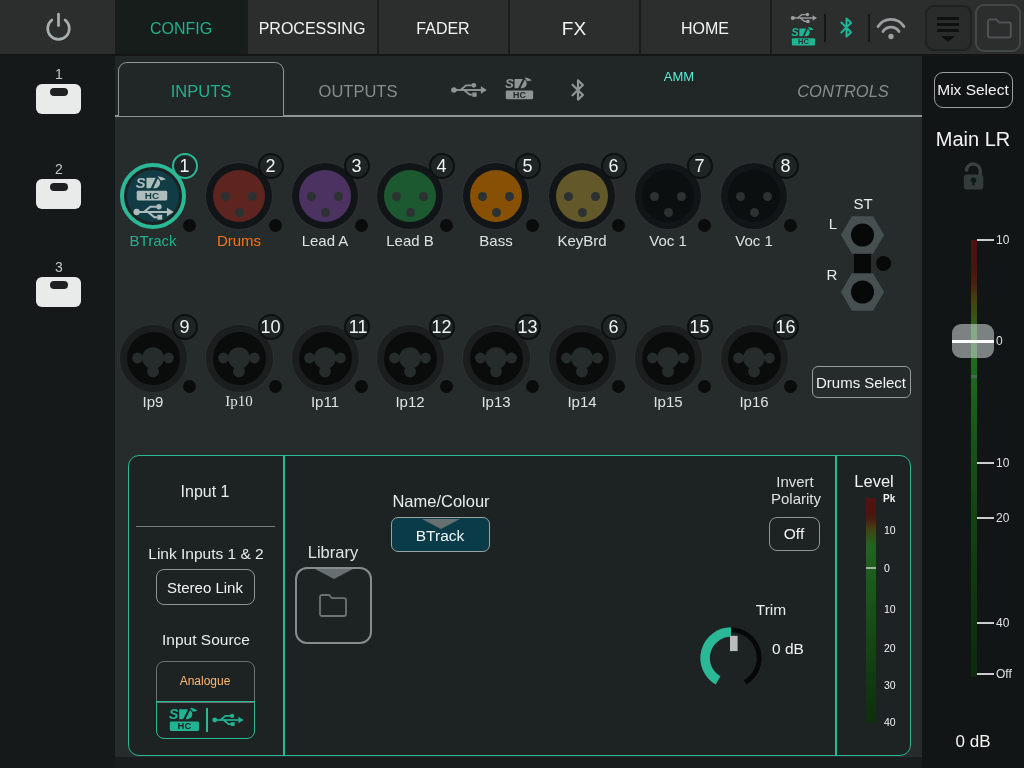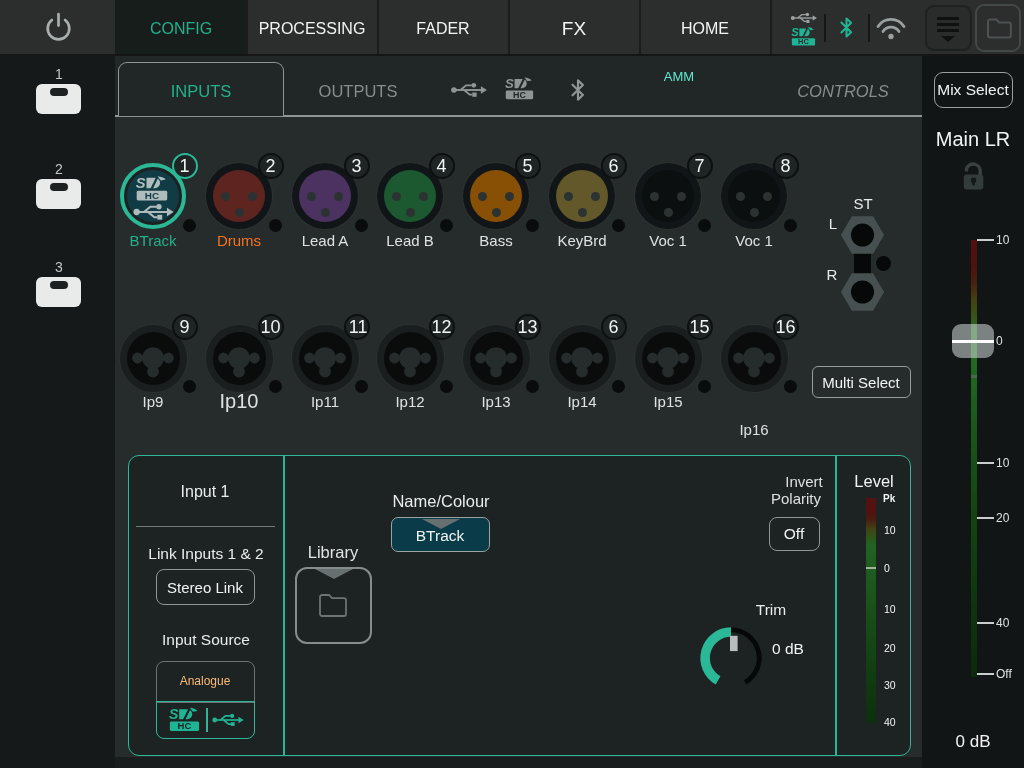--- a/index.html
+++ b/index.html
@@ -253,21 +253,21 @@
           <circle cx="0" cy="0" r="10.8"></circle>
           <rect x="-16" y="-2.6" width="32" height="5.2"></rect>
           <rect x="-2.6" y="0" width="5.2" height="14"></rect>
           <circle cx="-15.5" cy="0" r="5.4"></circle>
           <circle cx="15.5" cy="0" r="5.4"></circle>
           <circle cx="0" cy="13.5" r="5.9"></circle>
         </g>
       </svg>
       <div class="abs" style="left:257.5px;top:313.5px;width:26px;height:26px;border-radius:50%;background:#1f2525;border:2px solid #0c1010;color:#f0f4f4;font-size:18px;text-align:center;line-height:23px;z-index:3;">10</div>
       <div class="abs" style="left:269px;top:380px;width:13px;height:13px;border-radius:50%;background:#0a0c0c;z-index:3;"></div>
-      <div class="abs ctr" style="left:239px;top:401px;color:#dde1e1;font-size:20px;">Ip10</div>
+      <div class="abs ctr" style="left:239px;top:401px;color:#dde1e1;font-size:15px;font-family:Liberation Serif, serif;">Ip10</div>
       <div class="abs" style="left:291.5px;top:324.5px;width:67px;height:67px;border-radius:50%;background:#0a0c0c;border:7px solid #1a1e1f;box-shadow:0 0 0 1px #2b3131;"></div>
       <svg class="abs" style="left:301px;top:334px;" width="48" height="48" viewBox="-24 -24 48 48">
         <g fill="#262b2b">
           <circle cx="0" cy="0" r="10.8"></circle>
           <rect x="-16" y="-2.6" width="32" height="5.2"></rect>
           <rect x="-2.6" y="0" width="5.2" height="14"></rect>
           <circle cx="-15.5" cy="0" r="5.4"></circle>
           <circle cx="15.5" cy="0" r="5.4"></circle>
           <circle cx="0" cy="13.5" r="5.9"></circle>
         </g>
@@ -337,39 +337,39 @@
           <circle cx="0" cy="0" r="10.8"></circle>
           <rect x="-16" y="-2.6" width="32" height="5.2"></rect>
           <rect x="-2.6" y="0" width="5.2" height="14"></rect>
           <circle cx="-15.5" cy="0" r="5.4"></circle>
           <circle cx="15.5" cy="0" r="5.4"></circle>
           <circle cx="0" cy="13.5" r="5.9"></circle>
         </g>
       </svg>
       <div class="abs" style="left:772.5px;top:313.5px;width:26px;height:26px;border-radius:50%;background:#1f2525;border:2px solid #0c1010;color:#f0f4f4;font-size:18px;text-align:center;line-height:23px;z-index:3;">16</div>
       <div class="abs" style="left:784px;top:380px;width:13px;height:13px;border-radius:50%;background:#0a0c0c;z-index:3;"></div>
-      <div class="abs ctr" style="left:754px;top:401px;color:#dde1e1;font-size:15px;margin-top:28px;">Ip16</div>
+      <div class="abs ctr" style="left:754px;top:401px;color:#dde1e1;font-size:15px;">Ip16</div>
     </div>
 
   <div class="abs ctr" style="left:863px;top:203px;color:#e8ecec;font-size:15px;">ST</div>
   <div class="abs ctr" style="left:833px;top:223px;color:#e8ecec;font-size:15px;">L</div>
   <div class="abs ctr" style="left:832px;top:274px;color:#e8ecec;font-size:15px;">R</div>
   <div class="abs" style="left:854px;top:250px;width:17px;height:28px;background:#070909;"></div>
   <svg class="abs" style="left:840px;top:215px;" width="45" height="40" viewBox="0 0 48 42">
     <polygon points="1,21 12.7,1 35.3,1 47,21 35.3,41 12.7,41" fill="#475050"></polygon>
     <circle cx="24" cy="21" r="12.3" fill="#070909"></circle>
   </svg>
   <svg class="abs" style="left:840px;top:272px;" width="45" height="40" viewBox="0 0 48 42">
     <polygon points="1,21 12.7,1 35.3,1 47,21 35.3,41 12.7,41" fill="#475050"></polygon>
     <circle cx="24" cy="21" r="12.3" fill="#070909"></circle>
   </svg>
   <div class="abs" style="left:876px;top:255.5px;width:15px;height:15px;background:#070909;border-radius:50%;"></div>
 
   <div class="abs" style="left:812px;top:366px;width:99px;height:32px;border:1.5px solid #969c9c;border-radius:6px;"></div>
-  <div class="abs ctr" style="left:861px;top:382px;color:#f2f4f4;font-size:15px;">Multi Select</div>
+  <div class="abs ctr" style="left:861px;top:382px;color:#f2f4f4;font-size:15px;">Drums Select</div>
 
   <div class="abs" style="left:128px;top:455px;width:783px;height:301px;border:1.5px solid #2bb896;border-radius:11px;background:#1d2222;"></div>
   <div class="abs" style="left:283px;top:456px;width:1.5px;height:299px;background:#2bb896;"></div>
   <div class="abs" style="left:835px;top:456px;width:1.5px;height:299px;background:#2bb896;"></div>
 
   <div class="abs ctr" style="left:205px;top:492px;color:#e8ecec;font-size:16px;">Input 1</div>
   <div class="abs" style="left:136px;top:526px;width:139px;height:1px;background:#767d7d;"></div>
   <div class="abs ctr" style="left:206px;top:554px;color:#e8ecec;font-size:15.5px;">Link Inputs 1 &amp; 2</div>
   <div class="abs" style="left:156px;top:569px;width:99px;height:36px;border:1.5px solid #8f9595;border-radius:8px;"></div>
   <div class="abs ctr" style="left:205px;top:587px;color:#f2f4f4;font-size:15px;">Stereo Link</div>
@@ -404,21 +404,21 @@
   <div class="abs" style="left:295px;top:567px;width:77px;height:77px;border:2px solid #848c8c;border-radius:12px;"></div>
   <div class="abs" style="left:314.5px;top:568.5px;width:0;height:0;border-left:19px solid transparent;border-right:19px solid transparent;border-top:10px solid #667070;"></div>
   <svg class="abs" style="left:318px;top:592px;" width="30" height="26" viewBox="0 0 30 26">
     <path d="M2 5 a2 2 0 0 1 2 -2 h7 l3 3.2 h12 a2 2 0 0 1 2 2 v13.8 a2 2 0 0 1 -2 2 h-22 a2 2 0 0 1 -2 -2 z" fill="none" stroke="#6b7373" stroke-width="1.8"></path>
   </svg>
   <div class="abs ctr" style="left:441px;top:501px;color:#e8ecec;font-size:16.5px;">Name/Colour</div>
   <div class="abs" style="left:391px;top:517px;width:99px;height:35px;background:#093c48;border:1.5px solid #9aa2a2;border-radius:7px;"></div>
   <div class="abs" style="left:422px;top:518.5px;width:0;height:0;border-left:19px solid transparent;border-right:19px solid transparent;border-top:10px solid #667070;"></div>
   <div class="abs ctr" style="left:440px;top:536px;color:#f2f4f4;font-size:15.5px;">BTrack</div>
 
-  <div class="abs ctr" style="left:795px;top:481px;color:#dde1e1;font-size:15px;margin-left:9px;">Invert</div>
+  <div class="abs ctr" style="left:795px;top:481px;color:#dde1e1;font-size:15px;">Invert</div>
   <div class="abs ctr" style="left:796px;top:498px;color:#dde1e1;font-size:15px;">Polarity</div>
   <div class="abs" style="left:769px;top:517px;width:51px;height:34px;border:1.5px solid #8f9595;border-radius:8px;"></div>
   <div class="abs ctr" style="left:794px;top:534px;color:#f2f4f4;font-size:15.5px;">Off</div>
   <div class="abs ctr" style="left:771px;top:610px;color:#e8ecec;font-size:15.5px;">Trim</div>
   <svg class="abs" style="left:698px;top:625px;" width="66" height="66" viewBox="-33 -33 66 66">
     <path d="M0 -28.2 A28.2 28.2 0 0 1 14.1 24.42" fill="none" stroke="#060808" stroke-width="4.8"></path>
     <path d="M0 -25.9 A25.9 25.9 0 0 0 -12.95 22.43" fill="none" stroke="#2bb896" stroke-width="9.5"></path>
     <rect x="-1" y="-22.2" width="7.6" height="15.3" fill="#b9bdbd"></rect>
   </svg>
   <div class="abs ctr" style="left:788px;top:649px;color:#f2f4f4;font-size:15.5px;">0 dB</div>

